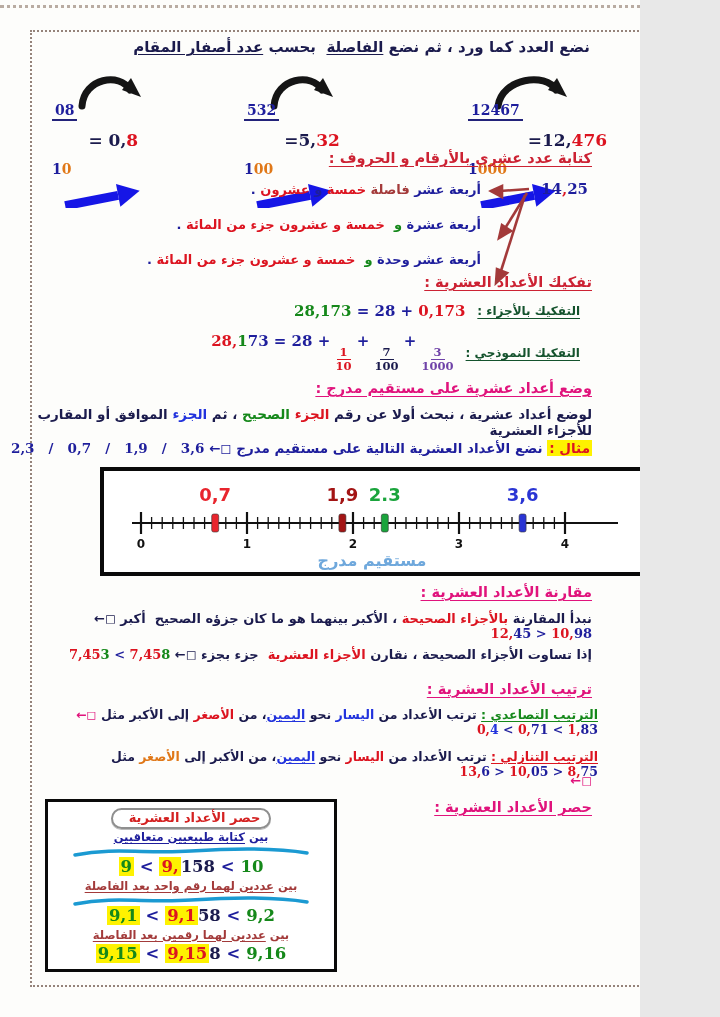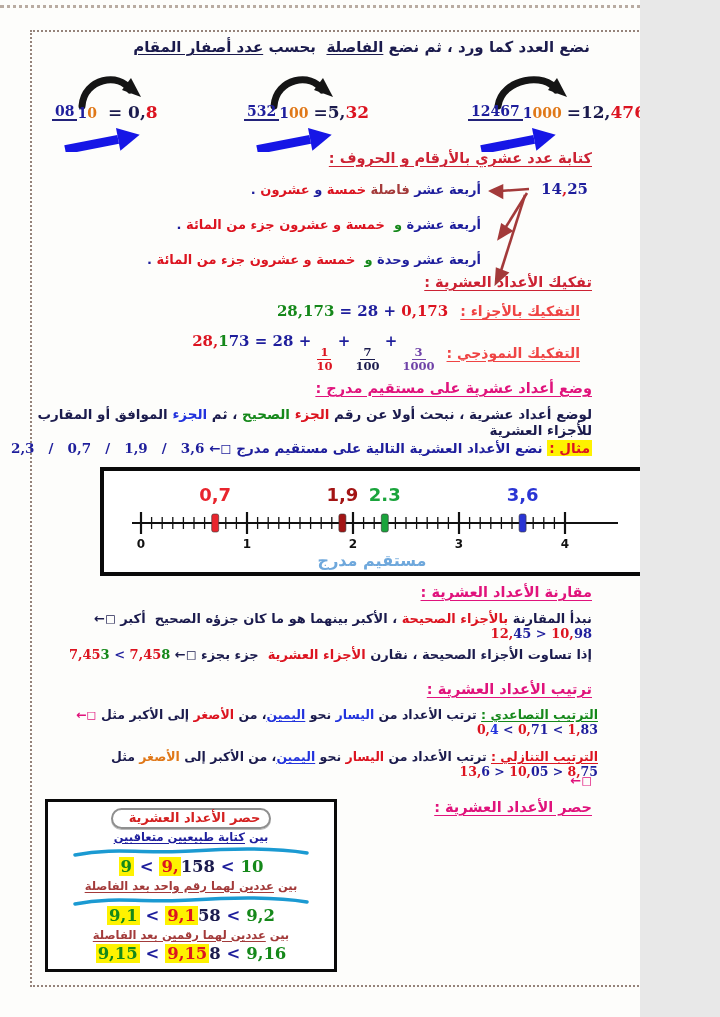--- a/index.html
+++ b/index.html
@@ -18,31 +18,31 @@
   .hl{background:#fef200;padding:0 2px;}
   .ltr{direction:ltr;unicode-bidi:isolate;display:inline-block;
        font-family:"DejaVu Serif",serif;}
   .c-dark{color:#1b1b4d;} .c-navy{color:#1e1e9c;} .c-blue{color:#2233dd;}
   .c-red{color:#dc1420;} .c-darkred{color:#a33a3a;} .c-green{color:#15881a;}
   .c-orange{color:#e07818;} .c-purple{color:#6f42a8;} .c-magenta{color:#e0137c;}
   
   .fblock{position:absolute;top:70px;direction:ltr;}
   .feq{display:flex;align-items:center;gap:5px;font-family:"DejaVu Serif",serif;
        font-size:17px;margin-top:-8px;}
-  .bigfrac{display:inline-flex;flex-direction:row;align-items:flex-end;font-size:14px;line-height:1.2;}
+  .bigfrac{display:inline-flex;flex-direction:column;align-items:flex-start;font-size:14px;line-height:1.2;gap:40px;}
   .bigfrac .fn{border-bottom:2px solid #23237a;padding:0 3px;}
   .curve{margin-left:22px;display:block;}
   .bluearrow{display:block;margin-top:0px;margin-left:8px;}
   
   .writing{position:absolute;display:flex;direction:rtl;gap:6px;align-items:flex-start;}
   .wvalue{margin-top:8px;font-size:15px;}
   .wlines .wline{height:35px;display:flex;align-items:center;font-size:13px;white-space:nowrap;direction:rtl;}
   
   .deco-row{position:absolute;display:flex;direction:rtl;gap:12px;align-items:center;white-space:nowrap;}
-  .deco-label{color:#ef4444;font-size:14px;text-decoration:underline;text-underline-offset:3px;}
+  .deco-label{color:#14532d;font-size:12px;text-decoration:underline;text-underline-offset:3px;}
   .deco-eq{font-size:15px;}
   .frac{display:inline-flex;flex-direction:column;align-items:center;font-size:11.5px;
         line-height:1.15;vertical-align:-10px;}
   .frac .fn{border-bottom:1.6px solid currentColor;padding:0 3px;}
   
   .nlbox{position:absolute;border:4px solid #0a0a0a;background:#fff;padding:8px 4px 2px 4px;}
   .nlcaption{text-align:center;color:#6fa8dc;font-size:16px;letter-spacing:3px;margin-top:-4px;
              direction:rtl;}
   
   .encbox{position:absolute;border:3px solid #0a0a0a;background:#fff;text-align:center;

